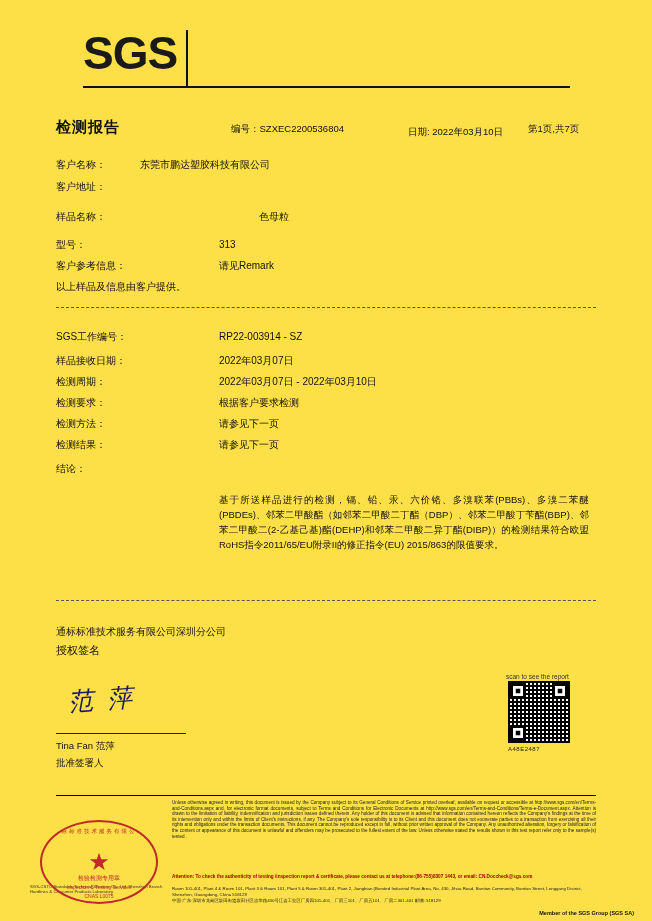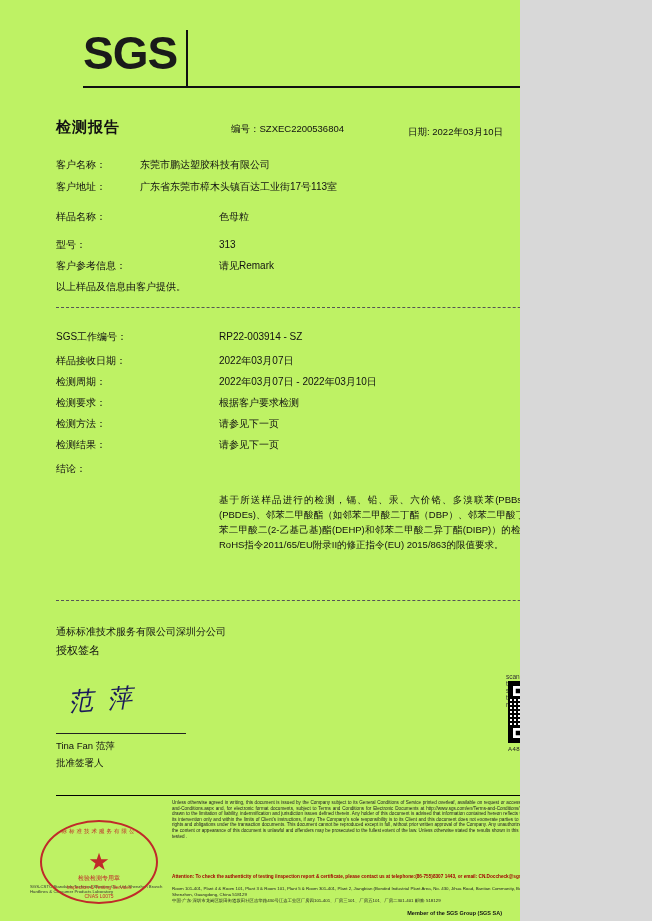--- a/index.html
+++ b/index.html
@@ -4,23 +4,23 @@
 <style>
   * { box-sizing: border-box; }
   html, body {
     margin: 0;
     padding: 0;
     background: #d8d8d8;
     font-family: "Liberation Sans", sans-serif;
   }
   .page {
     position: relative;
-    width: 520px;
+    width: 652px;
     height: 921px;
-    background: #bef264;
+    background: #fde047;
     overflow: hidden;
   }
   
   .logo-wrap {
     position: absolute;
     left: 83px;
     top: 30px;
     width: 110px;
     height: 52px;
   }
@@ -314,24 +314,23 @@
 
   <div class="doc-title">检测报告</div>
   <div class="hdr-no">编号：SZXEC2200536804</div>
   <div class="hdr-date">日期: 2022年03月10日</div>
   <div class="hdr-page">第1页,共7页</div>
 
   <div class="field field-label" style="top:158px;">客户名称：</div>
   <div class="field field-value" style="top:158px;">东莞市鹏达塑胶科技有限公司</div>
 
   <div class="field field-label" style="top:180px;">客户地址：</div>
-  <div class="field field-value" style="top:180px;">广东省东莞市樟木头镇百达工业街17号113室</div>
 
   <div class="field field-label" style="top:210px;">样品名称：</div>
-  <div class="field field-value2" style="top:210px;">色母粒</div>
+  <div class="field field-value2" style="top:210px;margin-left:40px;">色母粒</div>
 
   <div class="field field-label" style="top:238px;">型号：</div>
   <div class="field field-value2" style="top:238px;">313</div>
 
   <div class="field field-label" style="top:259px;">客户参考信息：</div>
   <div class="field field-value2" style="top:259px;">请见Remark</div>
 
   <div class="field field-label" style="top:280px;">以上样品及信息由客户提供。</div>
 
   <div class="sep" style="top:307px;"></div>

